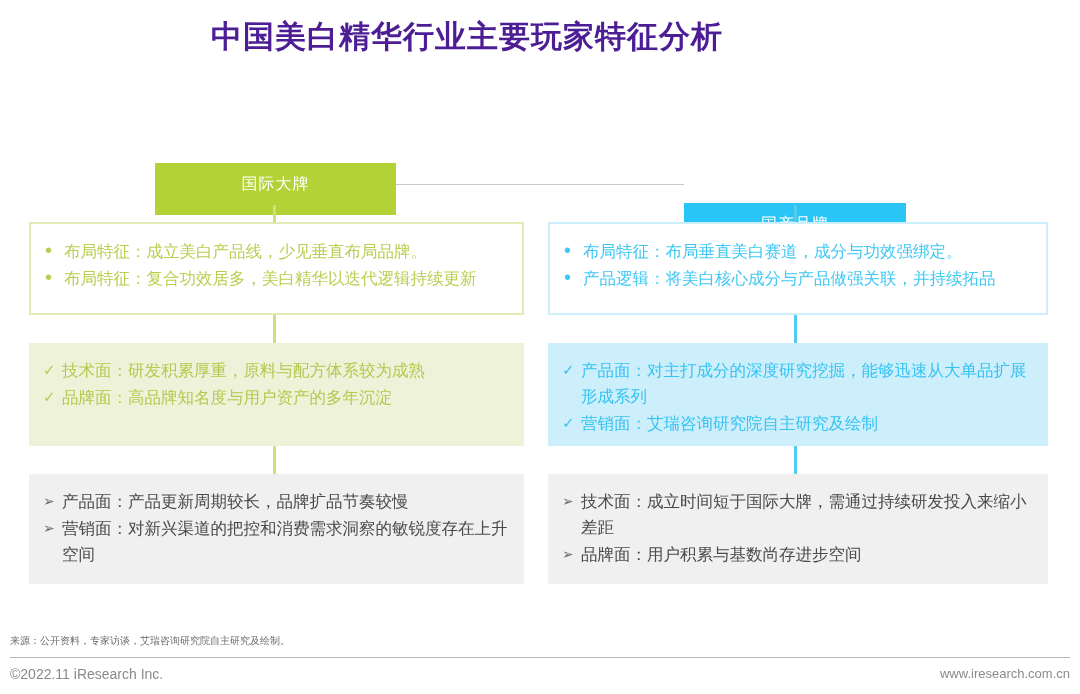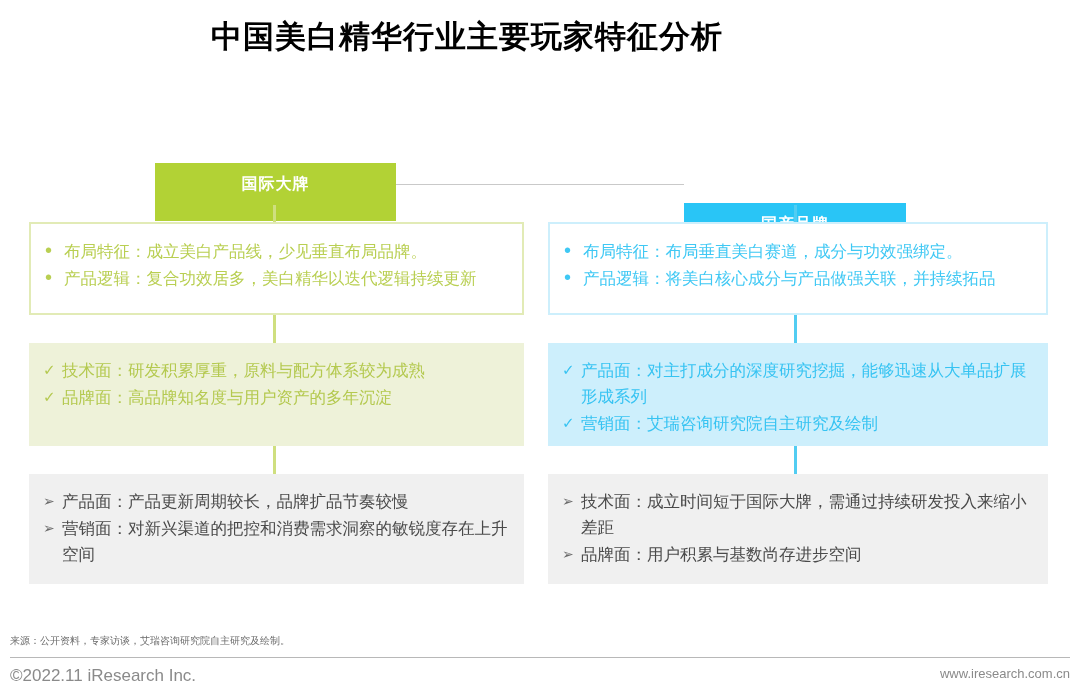--- a/index.html
+++ b/index.html
@@ -17,21 +17,21 @@
 
   
   .page-title {
     position: absolute;
     left: 0;
     top: 16px;
     width: 934px;
     text-align: center;
     font-size: 31px;
     font-weight: bold;
-    color: #000000;
+    color: #4c1d95;
     letter-spacing: 1px;
   }
 
   
   .diagram {
     position: absolute;
     left: 0;
     top: 0;
     width: 1080px;
     height: 694px;
@@ -44,26 +44,26 @@
     top: 184px;
     width: 288px;
     height: 1px;
     background: #c9c9c9;
   }
 
   
   .col-header {
     position: absolute;
     top: 163px;
-    height: 58px;
+    height: 52px;
     line-height: 42px;
     text-align: center;
     color: #ffffff;
     font-size: 16px;
-    font-weight: bold;
+    font-weight: normal;
     letter-spacing: 1px;
   }
   .col-header.left  { left: 155px;  width: 241px; background: #b2d235; }
   .col-header.right { left: 684px;  width: 222px; background: #29c5f6; margin-top: 40px; }
 
   
   .vconn { position: absolute; width: 3px; }
   .vconn.green { background: #cfdf7f; }
   .vconn.blue  { background: #52cdf2; }
 
@@ -130,21 +130,21 @@
     left: 10px;
     top: 657px;
     width: 1060px;
     height: 1px;
     background: #b8b8b8;
   }
   .copyright {
     position: absolute;
     left: 10px;
     top: 666px;
-    font-size: 17px;
+    font-size: 14px;
     color: #8a8a8a;
   }
   .site-url {
     position: absolute;
     right: 10px;
     top: 666px;
     font-size: 13px;
     color: #8a8a8a;
     margin-left: 24px;
   }
@@ -165,21 +165,21 @@
   <div class="vconn green" style="left:273px; top:446px; height:28px;"></div>
 
   <div class="box left b1 outline-green txt-green">
     <ul>
       <li>
         <span class="bullet dot">•</span>
         <span class="li-text">布局特征：成立美白产品线，少见垂直布局品牌。</span>
       </li>
       <li>
         <span class="bullet dot">•</span>
-        <span class="li-text">产品逻辑：复合功效居多，美白精华以迭代逻辑持续更新</span>
+        <span class="li-text">布局特征：复合功效居多，美白精华以迭代逻辑持续更新</span>
       </li>
     </ul>
   </div>
 
   <div class="box left b2 fill-green txt-green-dark">
     <ul>
       <li>
         <span class="bullet check">✓</span>
         <span class="li-text">技术面：研发积累厚重，原料与配方体系较为成熟</span>
       </li>

